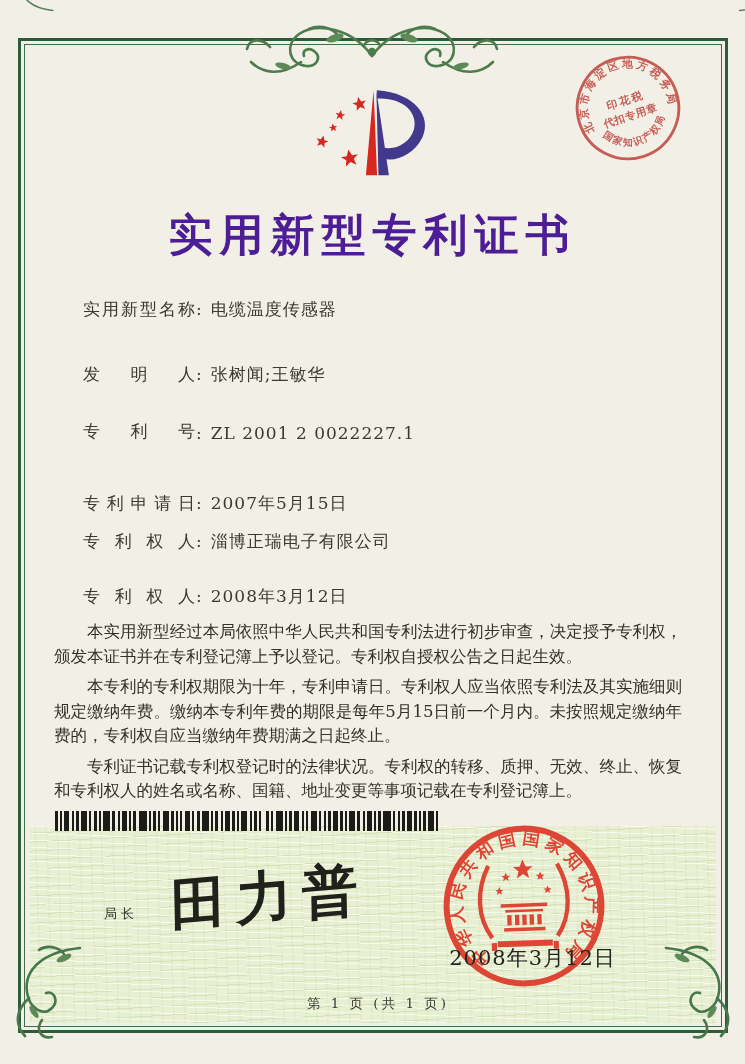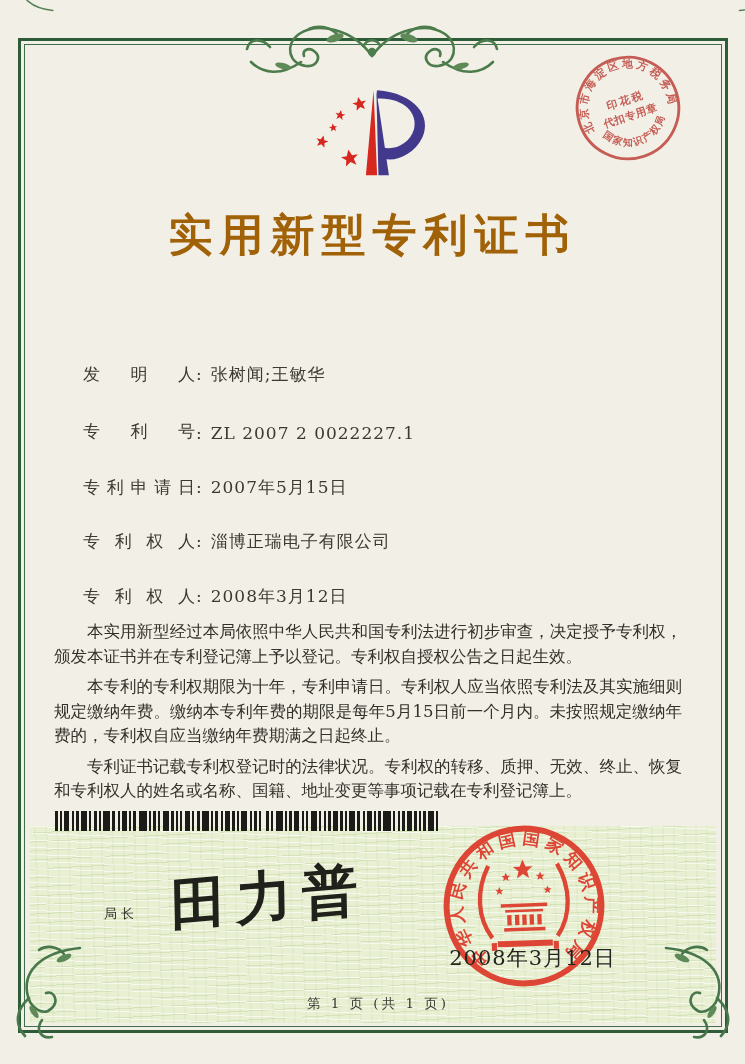--- a/index.html
+++ b/index.html
@@ -18,27 +18,27 @@
   .guilloche{
     position:absolute;left:30px;right:29px;top:826px;height:197px;
     background-color:#e9efd3;
     background-image:
       repeating-linear-gradient(2deg, rgba(255,255,255,.6) 0 1px, rgba(255,255,255,0) 1px 7px),
       repeating-linear-gradient(-3deg, rgba(176,205,140,.35) 0 1px, rgba(176,205,140,0) 1px 9px),
       repeating-linear-gradient(88deg, rgba(205,225,170,.25) 0 2px, rgba(205,225,170,0) 2px 11px);
   }
   .certno{position:absolute;left:82px;top:92px;font-size:17.5px;letter-spacing:1px;color:#3c3c35;}
   .title{position:absolute;left:0;right:0;top:206px;text-align:center;
-    font-size:44px;font-weight:bold;letter-spacing:7px;color:#a16207;}
+    font-size:44px;font-weight:bold;letter-spacing:7px;color:#4c1d95;}
   
   .frow{position:absolute;left:83px;font-size:17px;color:#3a3a31;white-space:nowrap;}
   .flabel{display:inline-block;width:112px;text-align:justify;text-align-last:justify;vertical-align:bottom;}
   .fcolon{margin-left:1px;}
   .fvalue{margin-left:9px;letter-spacing:1px;}
-  .r0{top:298px}.r1{top:363px}.r2{top:420px}.r3{top:476px}.r4{top:530px}.r5{top:585px}
+  .r0{top:298px}.r1{top:363px}.r2{top:420px}.r3{top:492px}.r4{top:530px}.r5{top:585px}
   
   .bodytext{position:absolute;left:54px;width:637px;top:620px;
     font-size:16.5px;line-height:24.5px;text-align:justify;color:#32322a;}
   .bodytext p{margin:0 9px 6px 0;text-indent:2em;}
   
   .barcode{position:absolute;left:55px;top:811px;z-index:3;}
   
   .director{position:absolute;left:104px;top:905px;font-size:13px;letter-spacing:4px;color:#2e2e28;z-index:4;}
   .signature{position:absolute;left:170px;top:860px;font-size:56px;font-weight:600;
     color:#21211c;transform:rotate(-5deg) skewX(-4deg);letter-spacing:10px;z-index:4;}
@@ -158,25 +158,28 @@
         <polygon points="0,-10 2.94,-3.09 9.51,-3.09 4.19,1.18 5.88,8.09 0,4 -5.88,8.09 -4.19,1.18 -9.51,-3.09 -2.94,-3.09" transform="translate(74,104) scale(1.3) rotate(-10)"></polygon>
       </g>
       <polygon fill="#d6281f" points="108,6 97,128 113,128"></polygon>
       <polygon fill="#42398c" points="112,6 115,128 130,128"></polygon>
       <path fill="#42398c" d="M113,6 C168,10 192,44 178,74 C166,99 138,110 122,104 L121,88 C139,93 160,82 166,62 C172,38 150,16 113,18 Z"></path>
     </svg>
   </div>
 
   <div class="title">实用新型专利证书</div>
 
+  <div class="frow r0">
+    <span class="flabel">实用新型名称</span><span class="fcolon">:</span><span class="fvalue">电缆温度传感器</span>
+  </div>
   <div class="frow r1">
     <span class="flabel">发明人</span><span class="fcolon">:</span><span class="fvalue">张树闻;王敏华</span>
   </div>
   <div class="frow r2">
-    <span class="flabel">专利号</span><span class="fcolon">:</span><span class="fvalue">ZL 2007 2 0022227.1</span>
+    <span class="flabel">专利号</span><span class="fcolon">:</span><span class="fvalue">ZL 2001 2 0022227.1</span>
   </div>
   <div class="frow r3">
     <span class="flabel">专利申请日</span><span class="fcolon">:</span><span class="fvalue">2007年5月15日</span>
   </div>
   <div class="frow r4">
     <span class="flabel">专利权人</span><span class="fcolon">:</span><span class="fvalue">淄博正瑞电子有限公司</span>
   </div>
   <div class="frow r5">
     <span class="flabel">专利权人</span><span class="fcolon">:</span><span class="fvalue">2008年3月12日</span>
   </div>

